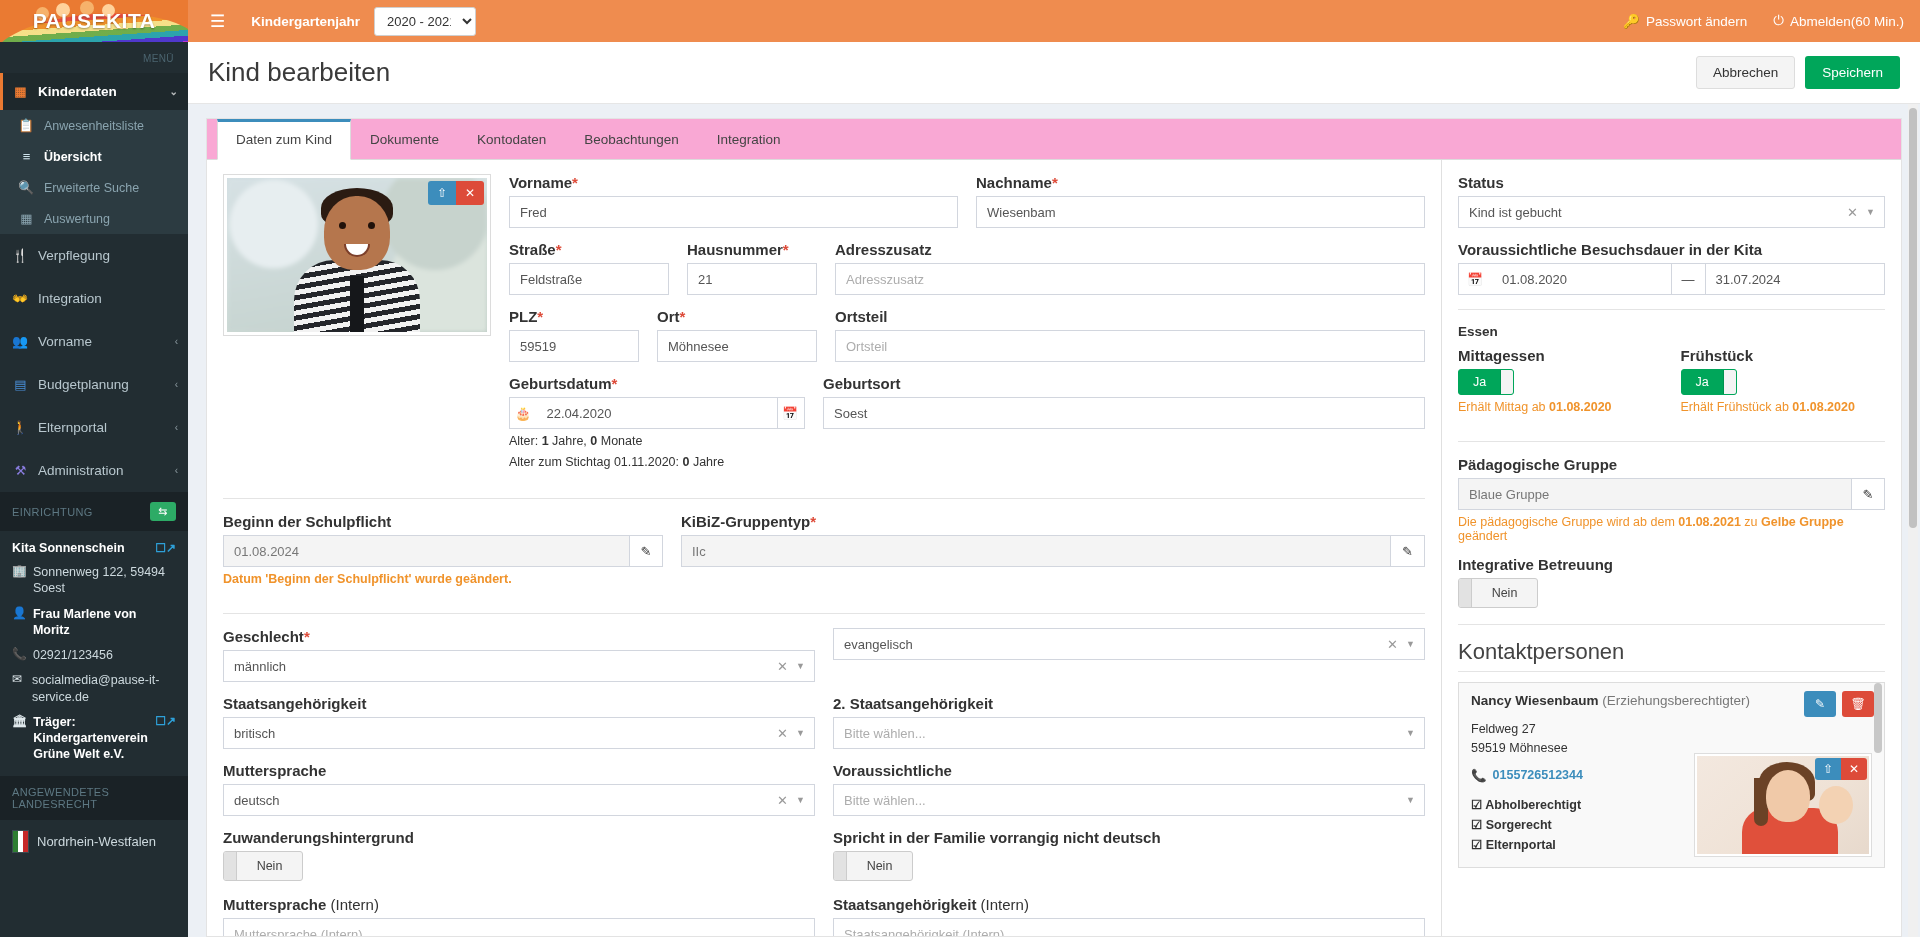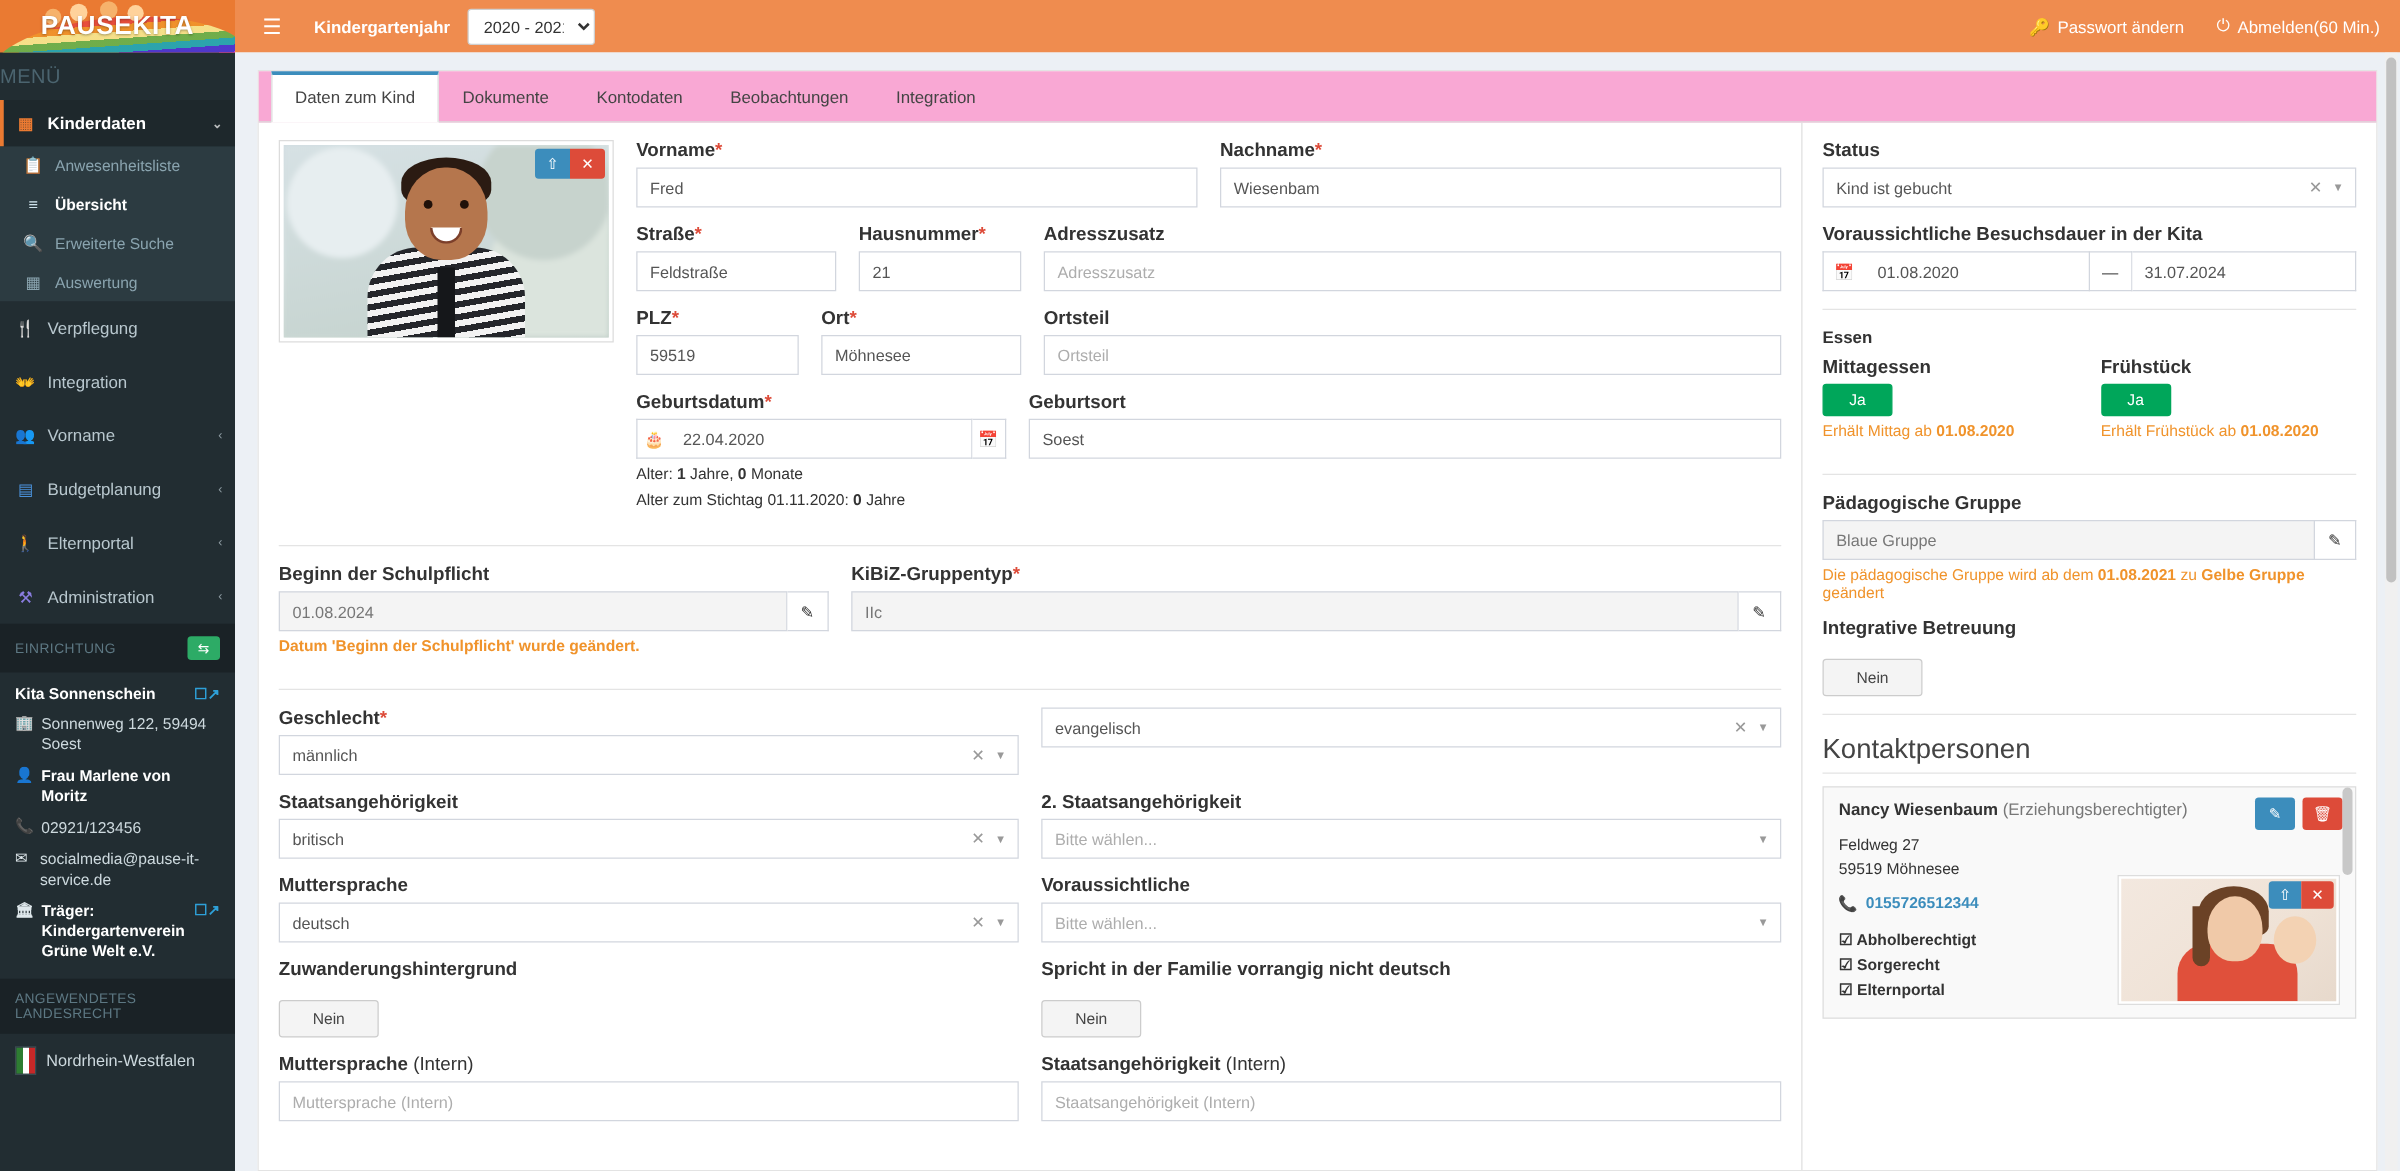--- a/index.html
+++ b/index.html
@@ -37,22 +37,22 @@
   }
   .logo-band .kid { position: absolute; border-radius: 50%; }
   .logo-text {
     position: relative; z-index: 5;
     font-weight: bold; font-size: 21px; letter-spacing: .5px;
     text-shadow: 0 1px 2px rgba(0,0,0,.35);
   }
   .logo-text .w { color: #ffffff; margin-top: 20px; }
   .logo-text .o { color: #ffffff; }
   .menu-head {
-    padding: 11px 14px 9px 0; font-size: 16px; color: #4b646f;
-    letter-spacing: .4px; text-transform: uppercase;
+    padding: 11px 14px 9px 14px; font-size: 10px; color: #4b646f;
+    letter-spacing: .4px; text-transform: uppercase; text-align: right;
   }
   .nav-item {
     display: flex; align-items: center; gap: 9px;
     padding: 11px 10px 11px 12px; font-size: 13.5px; cursor: pointer;
     color: #b8c7ce; position: relative;
   }
   .nav-item.active {
     background: #1e282c; color: #fff; font-weight: bold;
     border-left: 3px solid #ea7a32; padding-left: 9px;
   }
@@ -196,21 +196,21 @@
     display:flex; align-items:center; justify-content:center; cursor:pointer; color:#333;
   }
   .helptxt { font-size: 12.5px; color: #333; margin-top: 3px; line-height: 1.45; }
   .helptxt b { font-weight: bold; }
   .warn { color: #f0932b; font-size: 12.5px; font-weight: bold; margin-top: 5px; }
   .warn2 { color: #f0932b; font-size: 12.5px; margin-top: 5px; }
   .warn2 b { font-weight: bold; }
   hr.div { border: none; border-top: 1px solid #e4e4e4; margin: 14px 0; }
 
   .toggle { display: inline-flex; width: 56px; height: 26px; border-radius: 3px; cursor: pointer;
-     overflow: hidden; border: 1px solid #ccc; flex-direction: column; }
+     overflow: hidden; border: 1px solid #ccc; }
   .toggle.on { background: #00a65a; border-color: #00a65a; }
   .toggle.on .lbl { color: #fff; flex: 1; display:flex; align-items:center; justify-content:center; font-size: 12.5px; }
   .toggle.on .knob { width: 13px; background: #f4f4f4; border-left: 1px solid #00924f; }
   .toggle.off { background: #f4f4f4; }
   .toggle.off .knob { width: 13px; background: #e2e2e2; border-right: 1px solid #ccc; }
   .toggle.off .lbl { color: #444; flex: 1; display:flex; align-items:center; justify-content:center; font-size: 12.5px; }
   .toggle.wide { width: 80px; height: 30px; }
 
   .sechead { font-weight: bold; font-size: 13.5px; margin: 2px 0 8px 0; }
   .sechead2 { font-size: 22px; color: #444; font-weight: normal;
@@ -382,20 +382,27 @@
           <span>🔑</span>
           <span>Passwort ändern</span>
         </div>
         <div>
           <span>⏻</span>
           <span>Abmelden(60 Min.)</span>
         </div>
       </div>
     </div>
 
+    <div class="pagehead">
+      <h1>Kind bearbeiten</h1>
+      <div class="btns">
+        <button class="btn btn-default">Abbrechen</button>
+        <button class="btn btn-primary">Speichern</button>
+      </div>
+    </div>
 
     <div class="content">
       <div class="panel">
 
         <div class="tabs">
           <div class="tab active">Daten zum Kind</div>
           <div class="tab">Dokumente</div>
           <div class="tab">Kontodaten</div>
           <div class="tab">Beobachtungen</div>
           <div class="tab">Integration</div>

